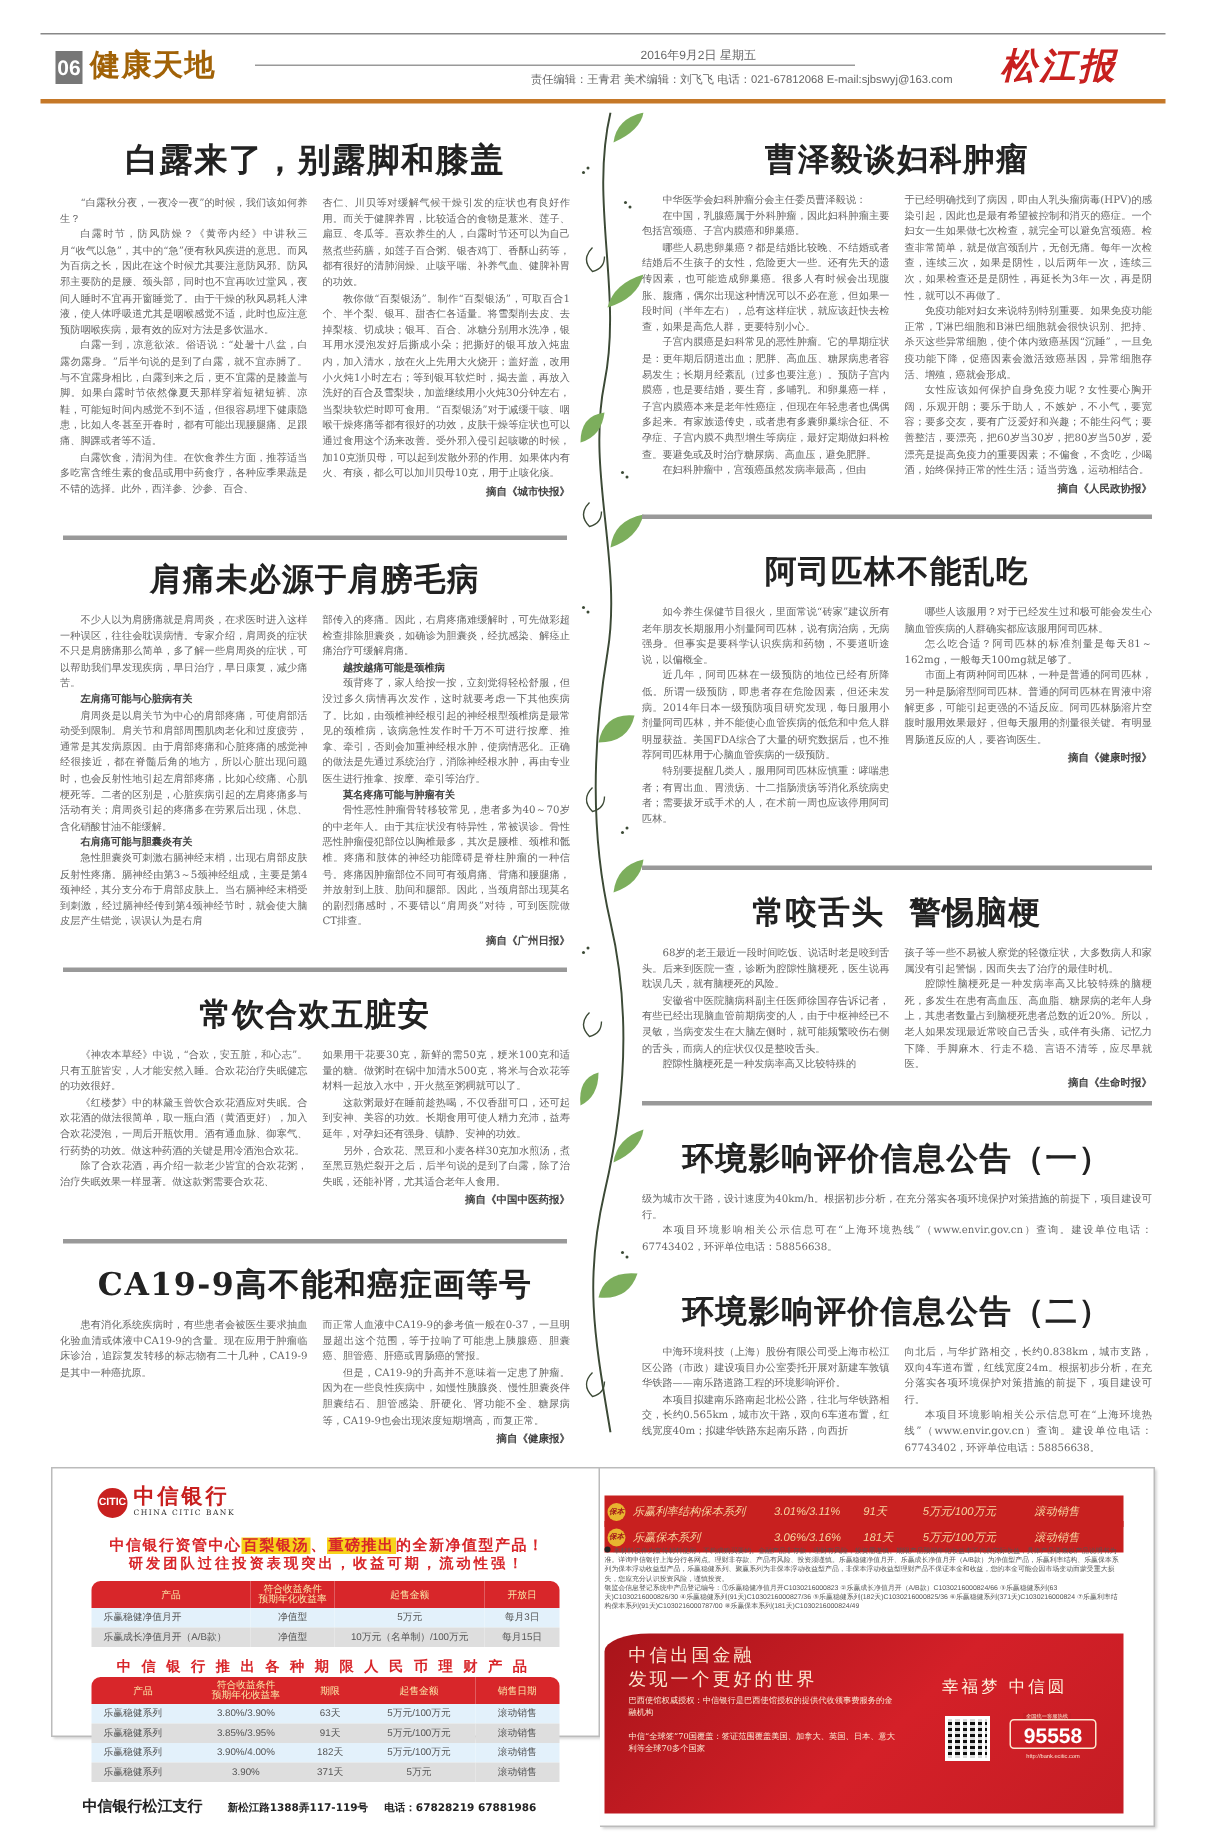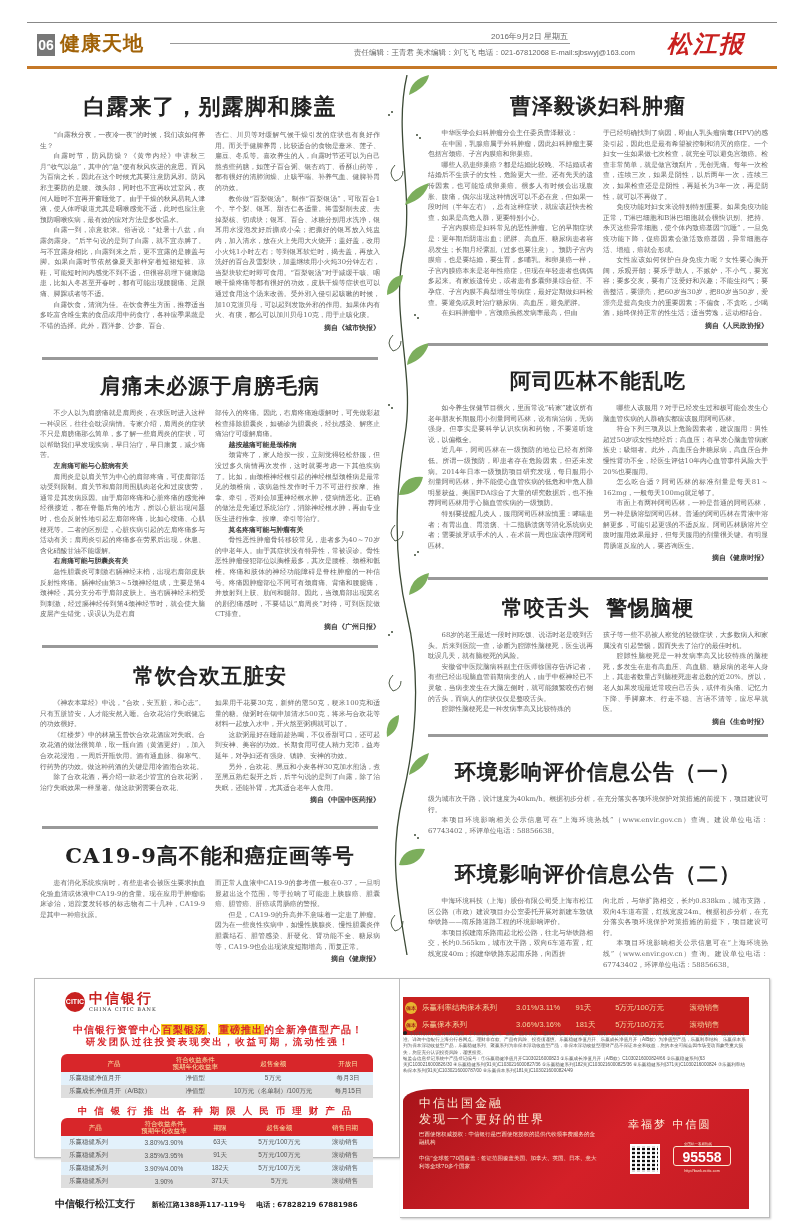--- a/index.html
+++ b/index.html
@@ -6,21 +6,21 @@
   html, body { width: 805px; height: 1228px; background: #fff; overflow: hidden; }
   body { font-family: "DejaVu Serif", "Liberation Serif", serif; color: #333; position: relative; }
 
   
   .top-rule { position: absolute; left: 27px; top: 22px; width: 750px; height: 1px; background: #888; }
   .masthead { position: absolute; left: 27px; top: 28px; width: 750px; height: 38px; }
   .page-no { position: absolute; left: 10px; top: 6px; width: 18px; height: 22px; background: #777; color: #fff;
              font-family: "Liberation Sans", sans-serif; font-size: 14px; font-weight: bold; text-align: center; line-height: 22px; }
   .section-name { position: absolute; left: 33px; top: 2px; font-size: 20px; font-weight: bold; color: #a16207; letter-spacing: 1px; }
   .mh-rule { position: absolute; left: 143px; top: 15px; width: 400px; height: 1px; background: #999; }
-  .mh-date { position: absolute; left: 400px; top: 3px; width: 205px; text-align: center; font-family: "Liberation Sans", sans-serif; font-size: 8px; color: #666; }
+  .mh-date { position: absolute; left: 400px; top: 3px; width: 205px; text-align: left; font-family: "Liberation Sans", sans-serif; font-size: 8px; color: #666; }
   .mh-editors { position: absolute; left: 208px; top: 20px; width: 400px; text-align: right; font-family: "Liberation Sans", sans-serif; font-size: 7.5px; color: #666; white-space: nowrap; }
   .paper-logo { position: absolute; left: 640px; top: 0; font-size: 24px; font-weight: bold; font-style: italic; color: #c8201f; letter-spacing: 2px; }
   .orange-rule { position: absolute; left: 27px; top: 66px; width: 750px; height: 3px; background: #c57828; }
 
   
   .article { position: absolute; }
   .headline { text-align: center; font-weight: bold; color: #222; font-size: 21px; letter-spacing: 1px; }
   .cols { display: flex; gap: 10px; margin-top: 8px; }
   .col { flex: 1; font-size: 6.8px; line-height: 10.6px; color: #666; text-align: justify; }
   .col p { text-indent: 2em; }
@@ -51,21 +51,21 @@
   .prod-table td:first-child { text-align: left; padding-left: 8px; }
   .table1 { top: 75px; }
   .ad-mid-title { position: absolute; left: 18px; top: 126px; width: 330px; text-align: center; font-family: "DejaVu Sans", sans-serif; font-size: 9.5px; font-weight: bold; color: #d8262a; letter-spacing: 7px; }
   .table2 { top: 139px; }
   .ad-footer { position: absolute; left: 20px; top: 218px; font-family: "DejaVu Sans", sans-serif; font-size: 8px; font-weight: bold; color: #222; white-space: nowrap; }
   .ad-footer .branch { font-size: 10px; margin-right: 14px; }
   .ad-footer .addr { font-size: 7px; margin-right: 8px; }
   .ad-footer .tel { font-size: 7px; }
 
   .ad-right { position: absolute; left: 400px; top: 978px; width: 370px; height: 240px; border: 1px solid #bbb; border-left: none; background: #fff; box-shadow: 1px 1px 2px #ccc; }
-  .bar { position: absolute; left: 3px; width: 346px; height: 21px; background: #c8201f; font-family: "Liberation Sans", sans-serif; font-size: 7.5px; color: #f7d8a0; display: flex; align-items: center; }
+  .bar { position: absolute; left: 3px; width: 346px; height: 21px; background: #c8201f; font-family: "Liberation Sans", sans-serif; font-size: 7.5px; color: #f7d8a0; display: flex; align-items: center; font-style: italic; }
   .bar .badge { width: 12px; height: 12px; border-radius: 50%; background: #e8b530; color: #a21a1a; font-size: 5px; text-align: center; line-height: 12px; margin-left: 2px; margin-right: 5px; font-weight: bold; }
   .bar .c1 { width: 80px; }
   .bar .c2 { width: 60px; }
   .bar .c3 { width: 40px; }
   .bar .c4 { width: 75px; }
   .bar .c5 { width: 60px; }
   .bar1 { top: 18px; }
   .bar2 { top: 35px; }
   .disclaimer { position: absolute; left: 3px; top: 52px; width: 346px; font-family: "Liberation Sans", sans-serif; font-size: 4.6px; line-height: 6.2px; color: #555; }
   .disclaimer .dot { display: inline-block; width: 4px; height: 4px; border-radius: 50%; background: #222; margin-right: 2px; }
@@ -231,21 +231,20 @@
 <div class="article" style="left:428px; top:367px; width:340px;">
   <div class="headline">阿司匹林不能乱吃</div>
   <div class="cols">
     <div class="col">
       <p>如今养生保健节目很火，里面常说“砖家”建议所有老年朋友长期服用小剂量阿司匹林，说有病治病，无病强身。但事实是要科学认识疾病和药物，不要道听途说，以偏概全。</p>
       <p>近几年，阿司匹林在一级预防的地位已经有所降低。所谓一级预防，即患者存在危险因素，但还未发病。2014年日本一级预防项目研究发现，每日服用小剂量阿司匹林，并不能使心血管疾病的低危和中危人群明显获益。美国FDA综合了大量的研究数据后，也不推荐阿司匹林用于心脑血管疾病的一级预防。</p>
       <p>特别要提醒几类人，服用阿司匹林应慎重：哮喘患者；有胃出血、胃溃疡、十二指肠溃疡等消化系统病史者；需要拔牙或手术的人，在术前一周也应该停用阿司匹林。</p>
     </div>
     <div class="col">
       <p>哪些人该服用？对于已经发生过和极可能会发生心脑血管疾病的人群确实都应该服用阿司匹林。</p>
-      <p>符合下列三项及以上危险因素者，建议服用：男性超过50岁或女性绝经后；高血压；有早发心脑血管病家族史；吸烟者。此外，高血压合并糖尿病，高血压合并慢性肾功不全，经医生评估10年内心血管事件风险大于20%也要服用。</p>
       <p>怎么吃合适？阿司匹林的标准剂量是每天81～162mg，一般每天100mg就足够了。</p>
       <p>市面上有两种阿司匹林，一种是普通的阿司匹林，另一种是肠溶型阿司匹林。普通的阿司匹林在胃液中溶解更多，可能引起更强的不适反应。阿司匹林肠溶片空腹时服用效果最好，但每天服用的剂量很关键。有明显胃肠道反应的人，要咨询医生。</p>
       <div class="source">摘自《健康时报》</div>
     </div>
   </div>
 </div>
 <div class="divider" style="left:428px; top:577px; width:340px;"></div>
 
 <div class="article" style="left:428px; top:594px; width:340px;">
   <div class="headline" style="white-space:pre;">常咬舌头  警惕脑梗</div>

